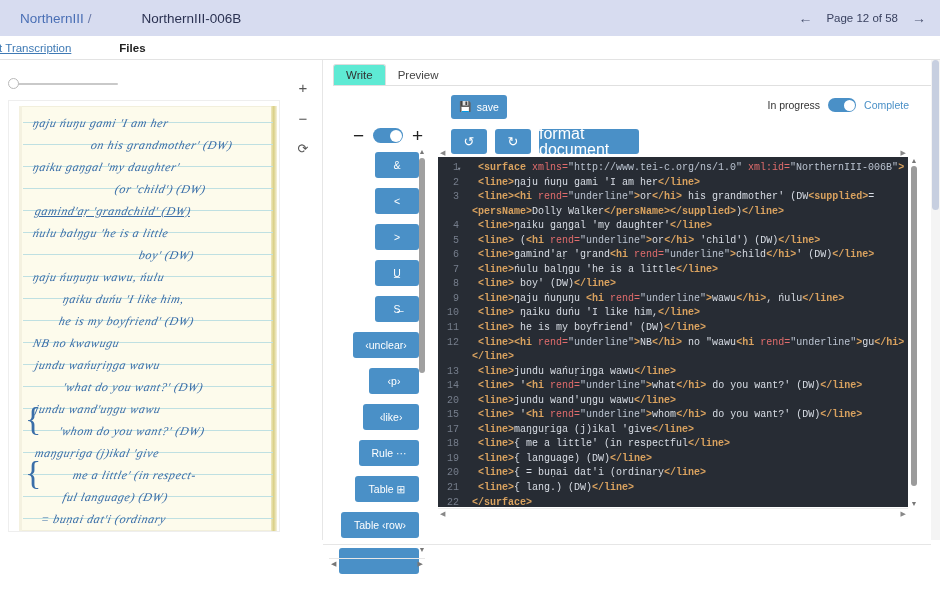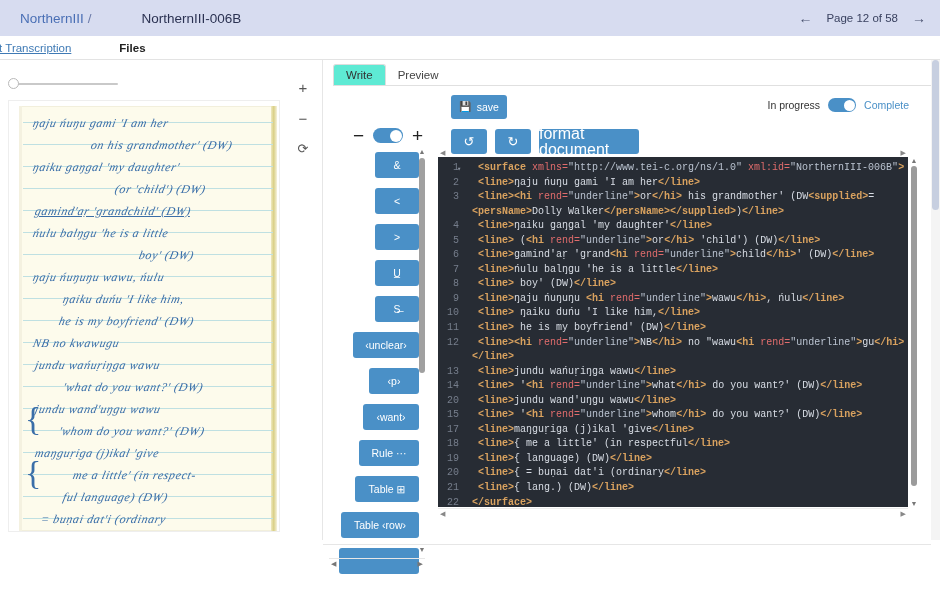--- a/index.html
+++ b/index.html
@@ -413,21 +413,21 @@
   <div class="btn format-btn">format document</div>
 
   <div class="rail" id="rail">
       <div class="rail-btn" style="top: 4px; width: 44px;">&amp;</div>
       <div class="rail-btn" style="top: 40px; width: 44px;">&lt;</div>
       <div class="rail-btn" style="top: 76px; width: 44px;">&gt;</div>
       <div class="rail-btn" style="top: 112px; width: 44px;">U̲</div>
       <div class="rail-btn" style="top: 148px; width: 44px;">S̶</div>
       <div class="rail-btn" style="top: 184px; width: 66px;">‹unclear›</div>
       <div class="rail-btn" style="top: 220px; width: 50px;">‹p›</div>
-      <div class="rail-btn" style="top: 256px; width: 56px;">‹want›</div>
+      <div class="rail-btn" style="top: 256px; width: 56px;">‹like›</div>
       <div class="rail-btn" style="top: 292px; width: 60px;">Rule ···</div>
       <div class="rail-btn" style="top: 328px; width: 64px;">Table ⊞</div>
       <div class="rail-btn" style="top: 364px; width: 78px;">Table ‹row›</div>
       <div class="rail-btn" style="top: 400px; width: 80px;"></div>
     </div>
 
   <div class="rail-scroll">
     <span class="rail-arrow-up">▲</span>
     <div class="rail-thumb"></div>
     <span class="rail-arrow-dn">▼</span>

